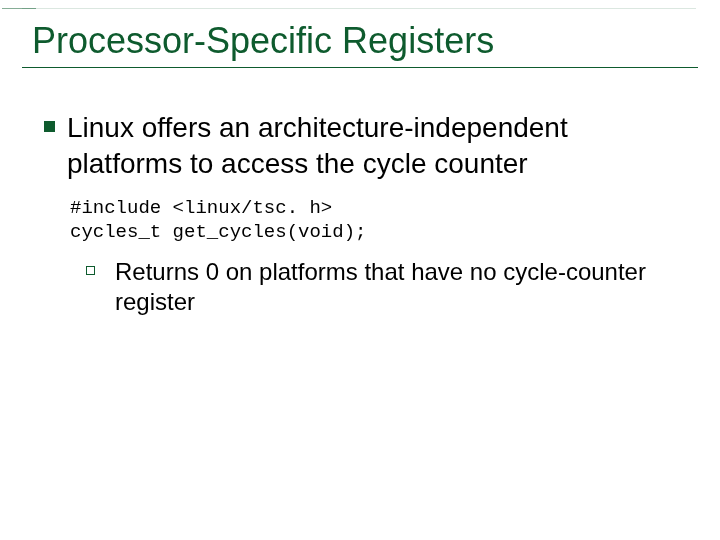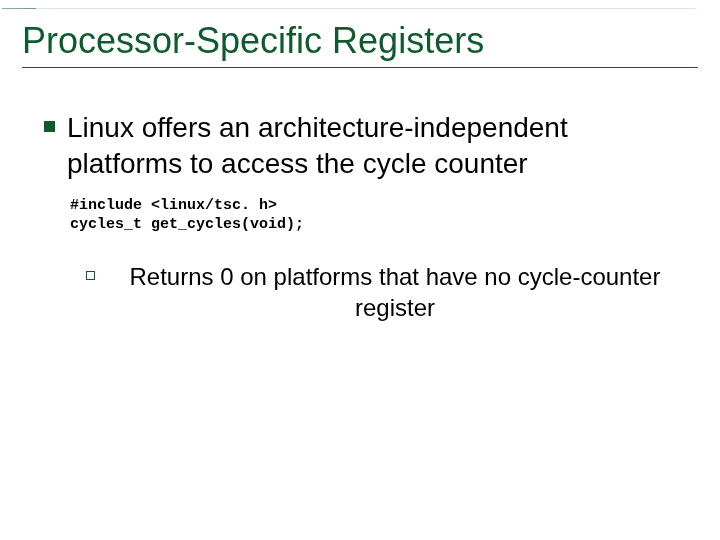--- a/index.html
+++ b/index.html
@@ -21,21 +21,21 @@
   }
   .title-wrap {
     position: relative;
     padding-bottom: 6px;
   }
   .title {
     font-size: 36px;
     line-height: 1.15;
     color: #0e5b2e;
     font-weight: normal;
-    margin: 10px 0 6px 0;
+    margin: 10px 0 6px 10px;
   }
   .title-rule {
     border: 0;
     border-top: 1px solid #0e5b2e;
     margin: 0;
   }
   
   .top-hair {
     position: absolute;
     left: 22px;
@@ -67,36 +67,35 @@
     flex: 0 0 auto;
     width: 11px;
     height: 11px;
     background: #0e5b2e;
     margin-top: 11px;
   }
   .lvl1 .txt { flex: 1 1 auto; }
 
   .codeblock {
     font-family: "Courier New", Courier, monospace;
-    font-size: 15px;
-    font-weight: bold;
+    font-size: 19px;
+    font-weight: normal;
     line-height: 1.28;
     white-space: pre;
     margin: 8px 0 12px 26px;
     color: #000;
   }
 
   .lvl2 {
     display: flex;
     align-items: flex-start;
-    gap: 11px;
+    gap: 20px;
     font-size: 24px;
     line-height: 1.28;
-    margin: 28px 0 0 42px;
-    text-align: center;
+    margin: 12px 0 0 42px;
   }
   .lvl2 .bullet-sq-open {
     flex: 0 0 auto;
     width: 9px;
     height: 9px;
     border: 1.5px solid #0e5b2e;
     background: transparent;
     margin-top: 9px;
     box-sizing: border-box;
   }

